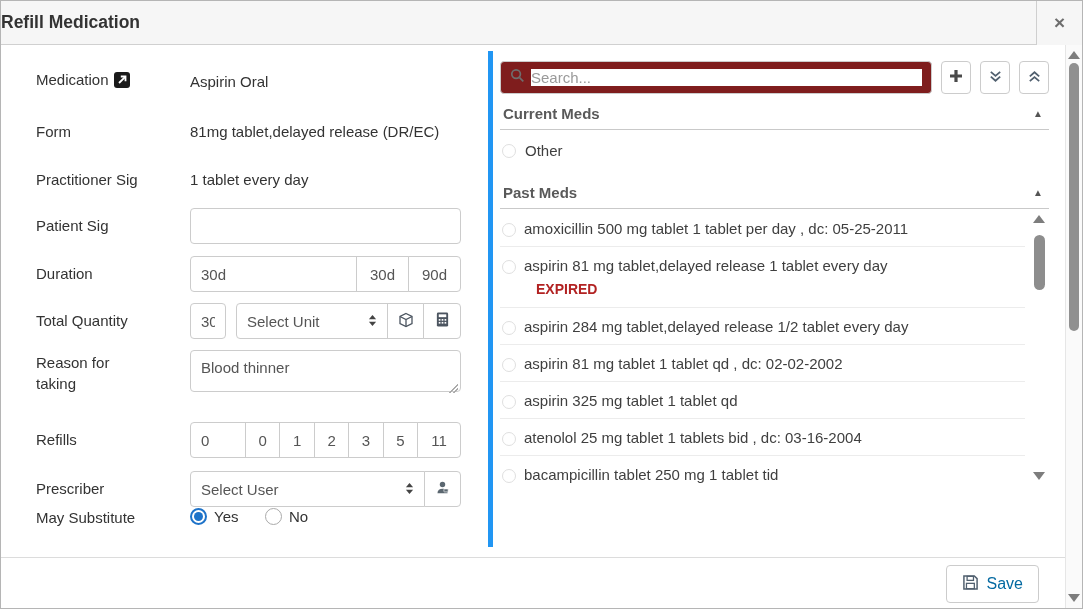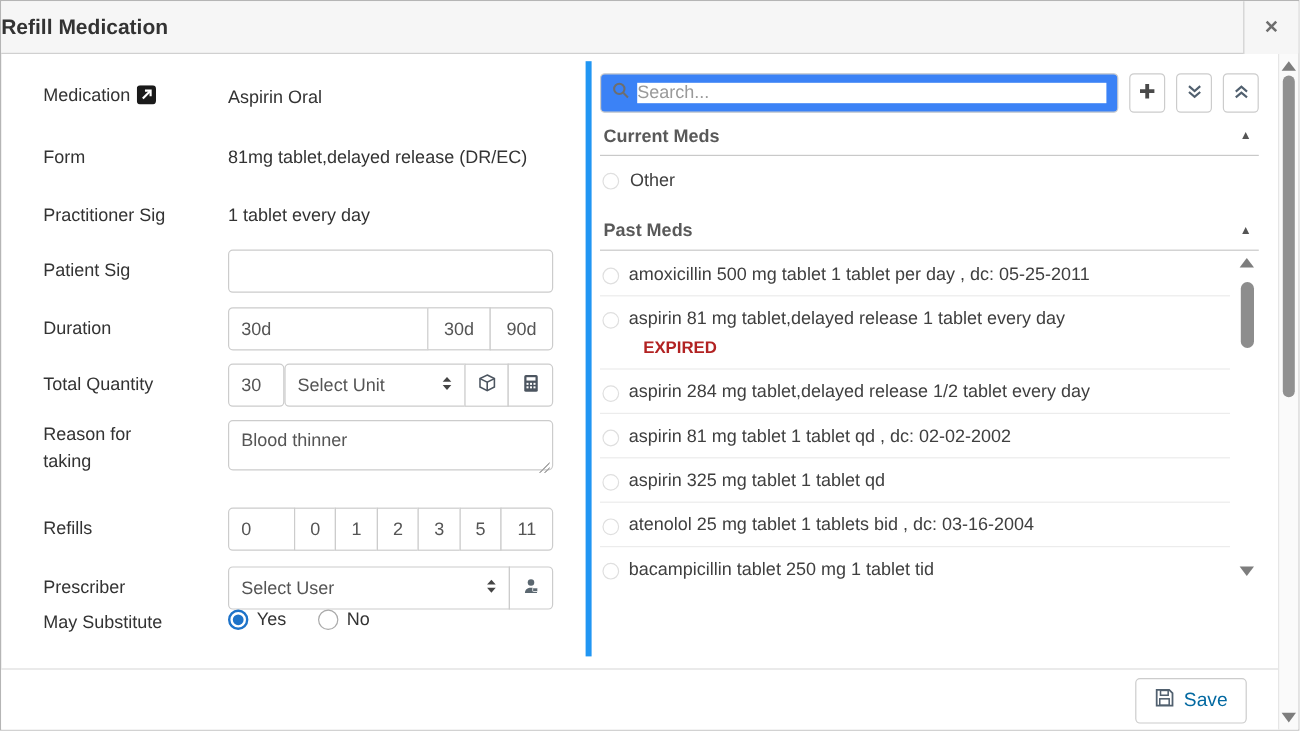--- a/index.html
+++ b/index.html
@@ -48,21 +48,21 @@
   .radio { width:17px; height:17px; border-radius:50%; border:1px solid #aaa; background:#fff; position:relative; flex-shrink:0; }
   .radio.checked { border:2px solid #1e73c9; }
   .radio.checked::after { content:""; position:absolute; inset:2px; border-radius:50%; background:#1e73c9; }
   .radio-lbl { font-size:15px; color:#333; }
 
   
   .panel { position:absolute; left:487px; top:50px; width:561px; height:496px;
            border-left:5px solid #2196f3; padding:10px 0 0 7px; }
   .search-row { display:flex; gap:9px; margin-bottom:2px; }
   .search-box { flex:1; height:33px; border:1px solid #ccc; border-radius:4px; display:flex;
-                align-items:center; padding:0 9px; gap:6px; background:#3b82f6; }
+                align-items:center; padding:0 9px; gap:6px; background:#7f1d1d; }
   .search-box input { border:none; outline:none; flex:1; font-size:15px; color:#555; font-family:inherit; min-width:0; }
   .search-box input::placeholder { color:#9a9a9a; }
   .sq-btn { width:30px; height:33px; border:1px solid #ccc; border-radius:4px; background:#fff;
             display:flex; align-items:center; justify-content:center; cursor:pointer; }
   .sec-hdr { display:flex; align-items:center; justify-content:space-between; font-size:15px;
              font-weight:bold; color:#595959; padding:9px 6px 7px 3px; border-bottom:1px solid #c9c9c9; cursor:pointer; }
   .tri { font-size:10px; color:#555; }
   .med-row { display:flex; align-items:center; gap:9px; padding:12px 3px 13px 2px; font-size:15px; color:#3f3f3f; cursor:pointer; }
   .lradio { width:14px; height:14px; border-radius:50%; border:1px solid #dfdfdf; background:#fff; flex-shrink:0; }
   .pm-hdr { margin-top:3px; }
@@ -137,21 +137,21 @@
       <div class="grp">
         <input class="grp-inp" style="flex: 1 1 0%;" value="30d">
         <button class="grp-btn" style="width:53px;">30d</button>
         <button class="grp-btn" style="width:53px;">90d</button>
       </div>
     </div>
 
     <div class="row r6">
       <div class="lbl">Total Quantity</div>
       <div class="ctrl" style="display:flex;">
-        <input class="inp" style="width: 47px; " value="30">
+        <input class="inp" style="width: 36px; margin-right: 10px;" value="30">
         <div class="grp" style="flex:1; width:auto;">
           <div class="sel" style="flex:1;">
             <span>Select Unit</span>
             <span><svg width="9" height="13" viewBox="0 0 10 14">
                   <path d="M1 5.5L5 1l4 4.5z" fill="#444"></path>
                   <path d="M1 8.5L5 13l4-4.5z" fill="#444"></path>
                 </svg></span>
           </div>
           <button class="grp-btn" style="width:37px; padding:0;">
             <span><svg width="16" height="16" viewBox="0 0 16 16">

